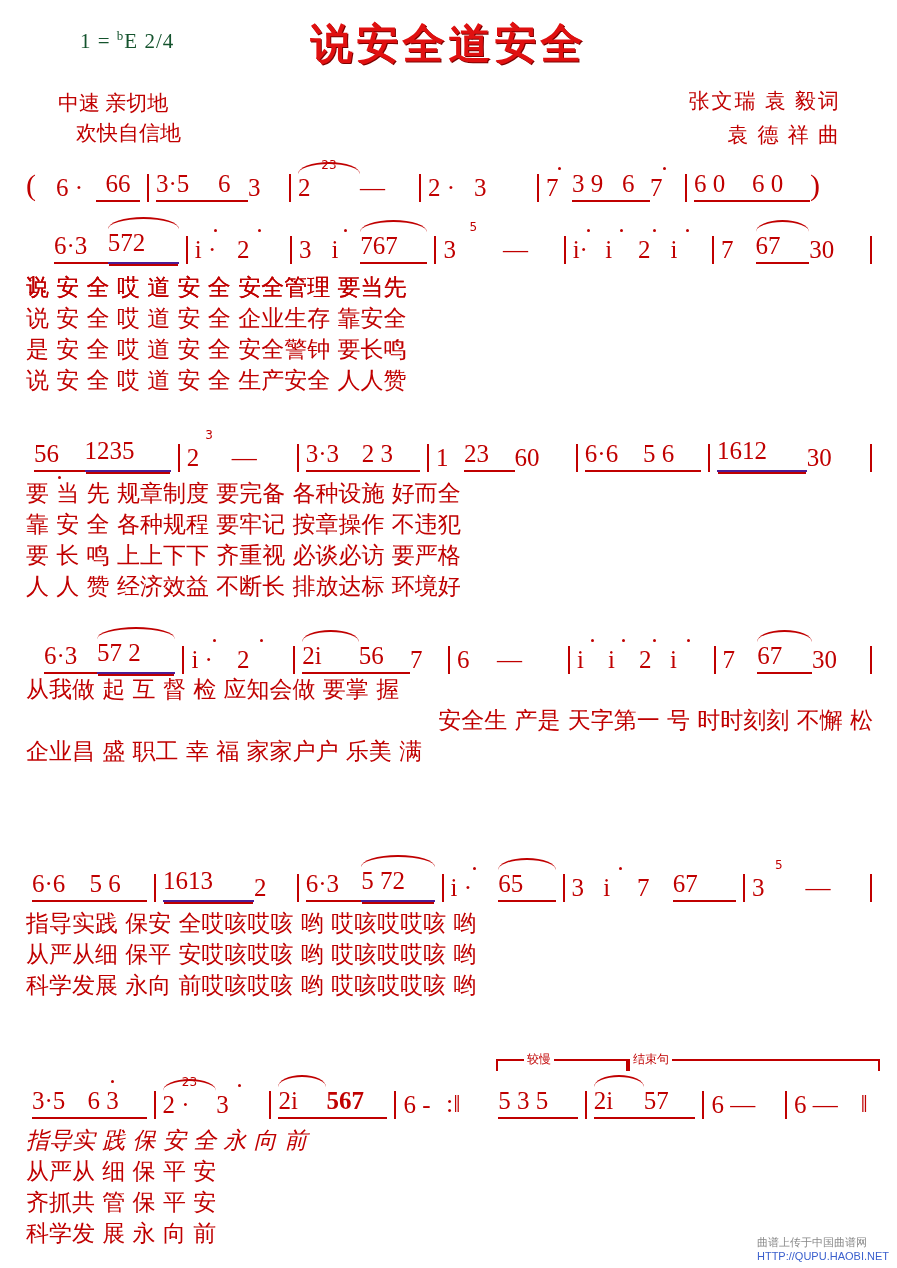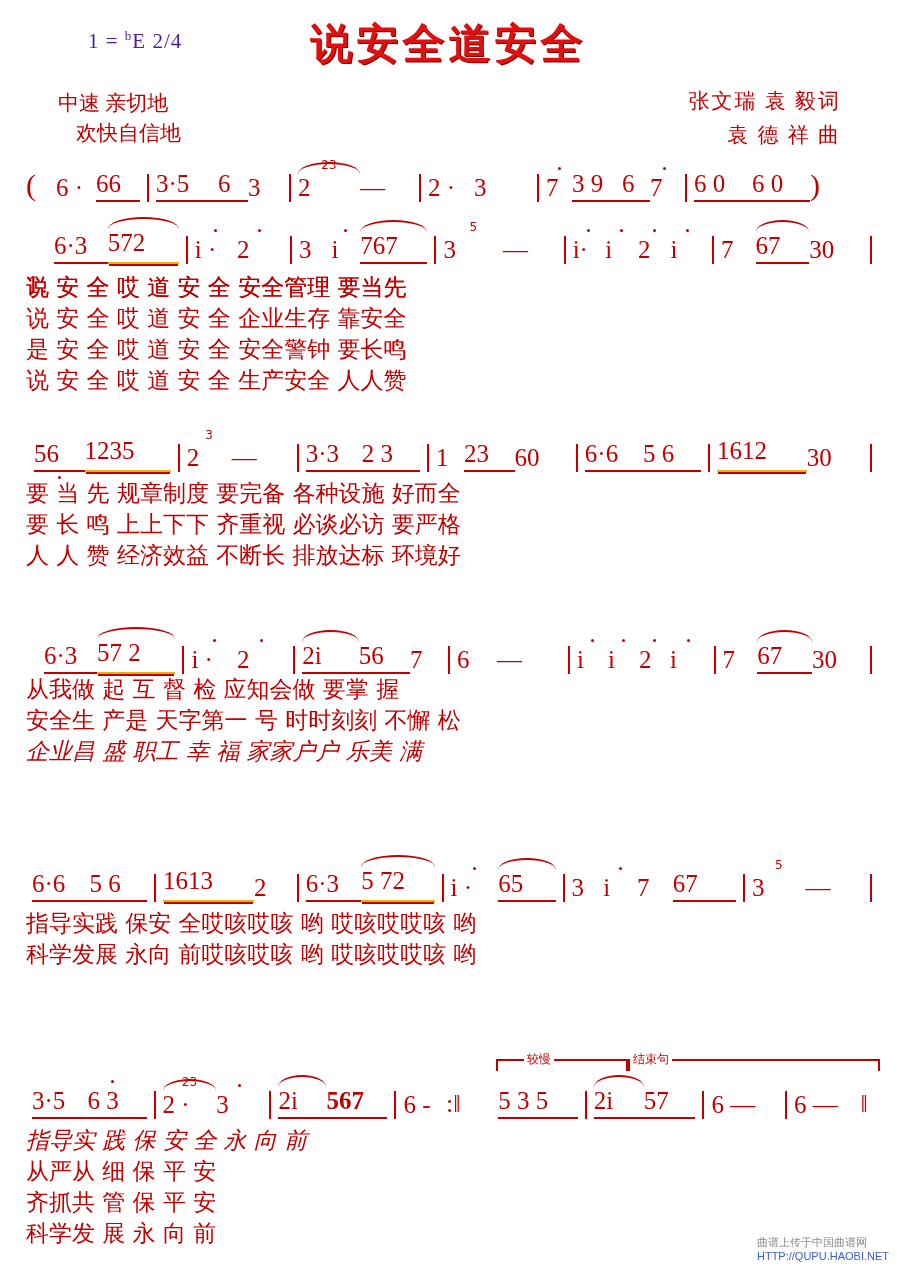--- a/index.html
+++ b/index.html
@@ -15,24 +15,24 @@
     color: #c00000;
     overflow: hidden;
   }
   .sheet {
     position: absolute;
     inset: 0;
   }
   
   .key-sig {
     position: absolute;
-    left: 88px;
+    left: 80px;
     top: 28px;
     font-size: 21px;
-    color: #4c1d95;
+    color: #14532d;
     letter-spacing: 1px;
   }
   .key-sig sup { font-size: 13px; }
   .title {
     position: absolute;
     left: 0;
     right: 0;
     top: 16px;
     text-align: center;
     font-family: "DejaVu Sans", sans-serif;
@@ -101,21 +101,21 @@
     position: absolute;
     right: 8px;
     bottom: 6px;
     font-size: 11px;
     color: #888;
     font-family: "Liberation Sans", sans-serif;
   }
   .footer-note .line2 { color: #3a5fcd; }
   
   .u1 { border-bottom: 2px solid #c00000; padding-bottom: 2px; }
-  .u2 { border-bottom: 2px solid #eab308; padding-bottom: 5px; box-shadow: 0 3px 0 -1px #c00000; }
+  .u2 { border-bottom: 2px solid #4c1d95; padding-bottom: 5px; box-shadow: 0 3px 0 -1px #c00000; }
   .dot-up::after {
     content: "";
     position: absolute;
     left: 50%;
     top: -7px;
     width: 3px; height: 3px;
     margin-left: -1.5px;
     border-radius: 50%;
     background: #c00000;
   }
@@ -177,21 +177,21 @@
 
   <div class="credits">
     <div>张文瑞 袁 毅词</div>
     <div>袁 德 祥 曲</div>
   </div>
 
   <div class="system" style="top:160px;">
     <div class="staff">
       <span class="cell" style="width:30px;font-size:30px;">(</span>
       <span class="cell" style="width:40px;">6 ·</span>
-      <span class="cell u1" style="width:44px;">66</span>
+      <span class="cell u1" style="width:44px;text-align:center;">66</span>
       <span class="bar"></span>
       <span class="cell u1" style="width:62px;">3·5</span>
       <span class="cell u1" style="width:30px;">6</span>
       <span class="cell" style="width:34px;">3</span>
       <span class="bar"></span>
       <span class="cell" style="width:62px;">
         <span class="tuplet mono">23</span>
         <span class="slur"></span>2
       </span>
       <span class="cell" style="width:52px;">—</span>
@@ -270,20 +270,23 @@
       <span class="cell u1" style="width:62px;">5 6</span>
       <span class="bar"></span>
       <span class="cell u2" style="width:96px;">1612</span>
       <span class="cell" style="width:60px;">30</span>
       <span class="bar"></span>
     </div>
     <div class="lyric-row" style="margin-top:6px;">
       <span style="width:847px;">要 当 先 规章制度 要完备 各种设施 好而全</span>
     </div>
     <div class="lyric-row">
+      <span style="width:847px;">靠 安 全 各种规程 要牢记 按章操作 不违犯</span>
+    </div>
+    <div class="lyric-row">
       <span style="width:847px;">要 长 鸣 上上下下 齐重视 必谈必访 要严格</span>
     </div>
     <div class="lyric-row">
       <span style="width:847px;">人 人 赞 经济效益 不断长 排放达标 环境好</span>
     </div>
   </div>
 
   <div class="system" style="top:632px;">
     <div class="staff" style="padding-left:18px;">
       <span class="cell u1" style="width:58px;">6·3</span>
@@ -309,24 +312,24 @@
       <span class="cell" style="width:38px;">7</span>
       <span class="cell u1" style="width:60px;">
         <span class="slur"></span>67</span>
       <span class="cell" style="width:56px;">30</span>
       <span class="bar"></span>
     </div>
     <div class="lyric-row">
       <span style="width:847px;">从我做 起 互 督 检 应知会做 要掌 握</span>
     </div>
     <div class="lyric-row">
-      <span style="width:847px;">安全生 产是 天字第一 号 时时刻刻 不懈 松</span>
-    </div>
-    <div class="lyric-row">
-      <span style="width:847px;font-style:italic;">企业昌 盛 职工 幸 福 家家户户 乐美 满</span>
+      <span style="width:847px;text-align:right;">安全生 产是 天字第一 号 时时刻刻 不懈 松</span>
+    </div>
+    <div class="lyric-row">
+      <span style="width:847px;">企业昌 盛 职工 幸 福 家家户户 乐美 满</span>
     </div>
   </div>
 
   <div class="system" style="top:860px;">
     <div class="staff" style="padding-left:6px;">
       <span class="cell u1" style="width:58px;">6·6</span>
       <span class="cell u1" style="width:58px;">5 6</span>
       <span class="bar"></span>
       <span class="cell u2" style="width:92px;">1613</span>
       <span class="cell" style="width:36px;">2</span>
@@ -344,20 +347,23 @@
       <span class="cell" style="width:36px;">7</span>
       <span class="cell u1" style="width:64px;">67</span>
       <span class="bar"></span>
       <span class="cell" style="width:54px;">
         <span class="tuplet mono">5</span>3</span>
       <span class="cell" style="width:58px;">—</span>
       <span class="bar"></span>
     </div>
     <div class="lyric-row" style="margin-top:6px;">
       <span style="width:847px;">指导实践 保安 全哎咳哎咳 哟 哎咳哎哎咳 哟</span>
+    </div>
+    <div class="lyric-row">
+      <span style="width:847px;">从严从细 保平 安哎咳哎咳 哟 哎咳哎哎咳 哟</span>
     </div>
     <div class="lyric-row">
       <span style="width:847px;">科学发展 永向 前哎咳哎咳 哟 哎咳哎哎咳 哟</span>
     </div>
   </div>
 
   <div class="system" style="top:1055px;">
     <div style="position:relative;height:22px;">
       <span class="bracket" style="left:470px;width:130px;top:4px;"></span>
       <span class="sys-label" style="left:498px;top:-4px;background:#fff;padding:0 3px;">较慢</span>

